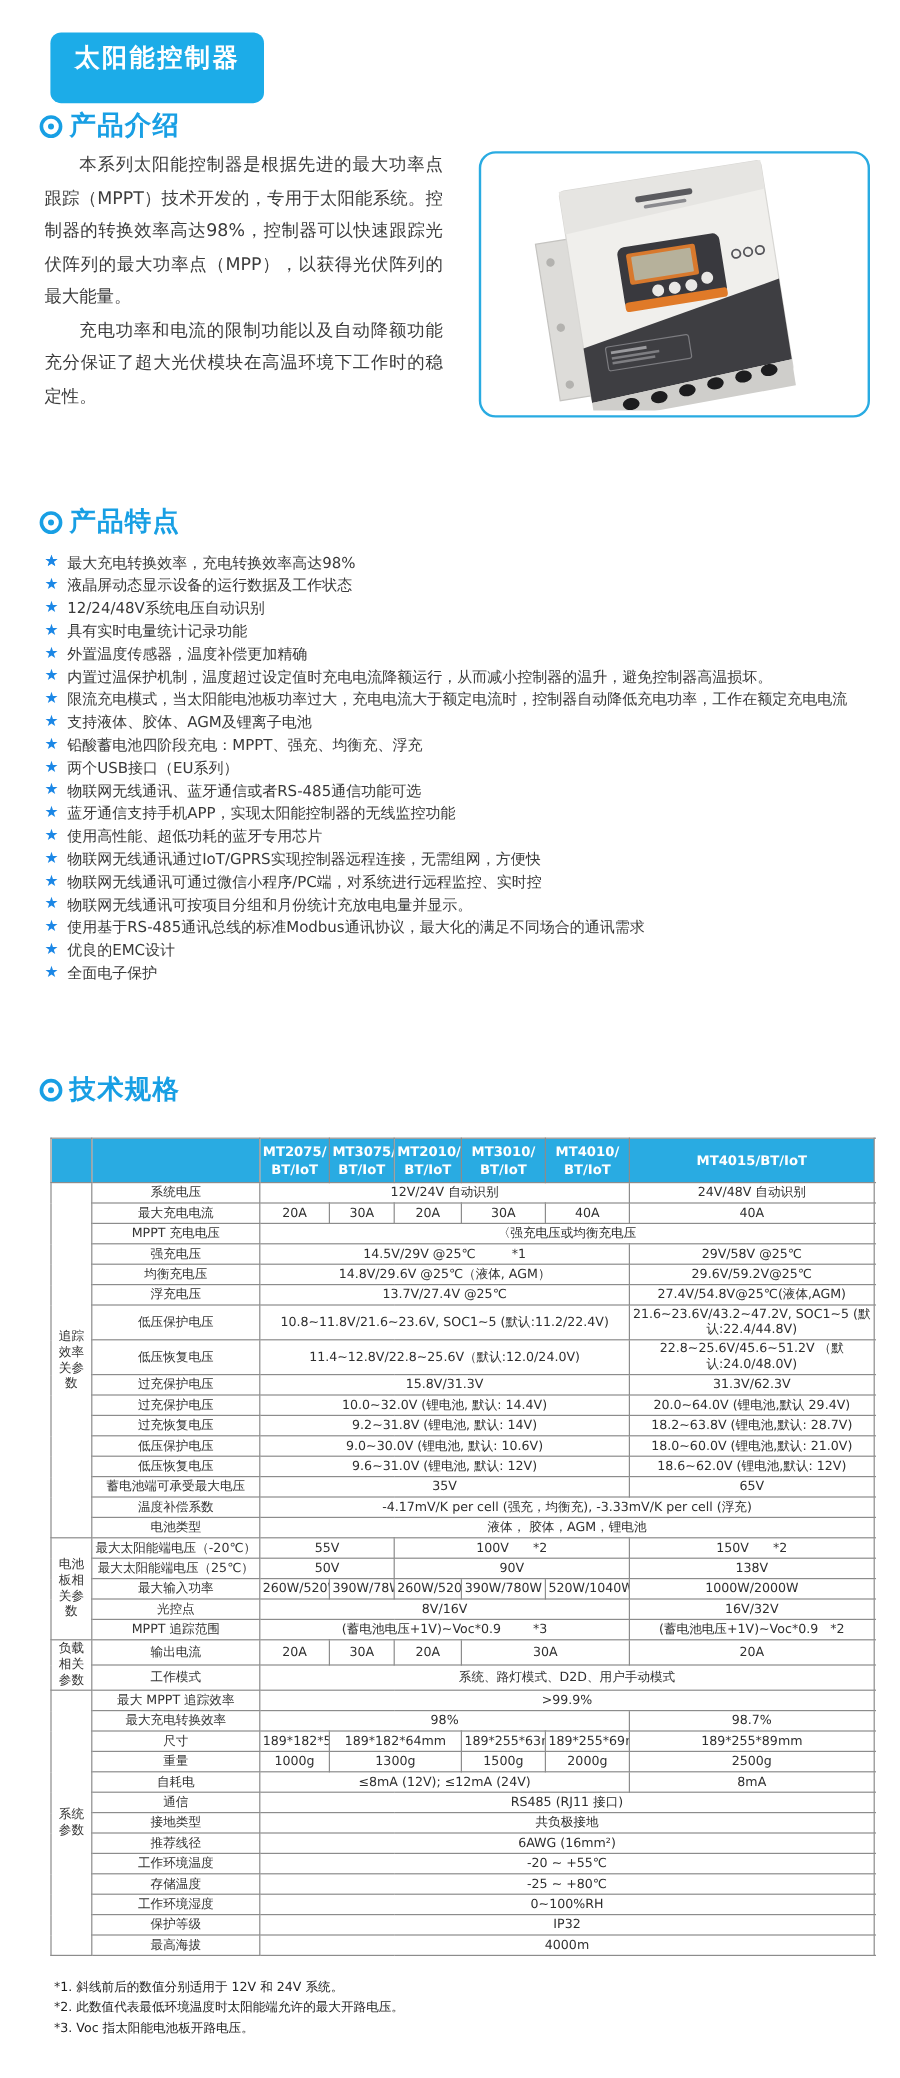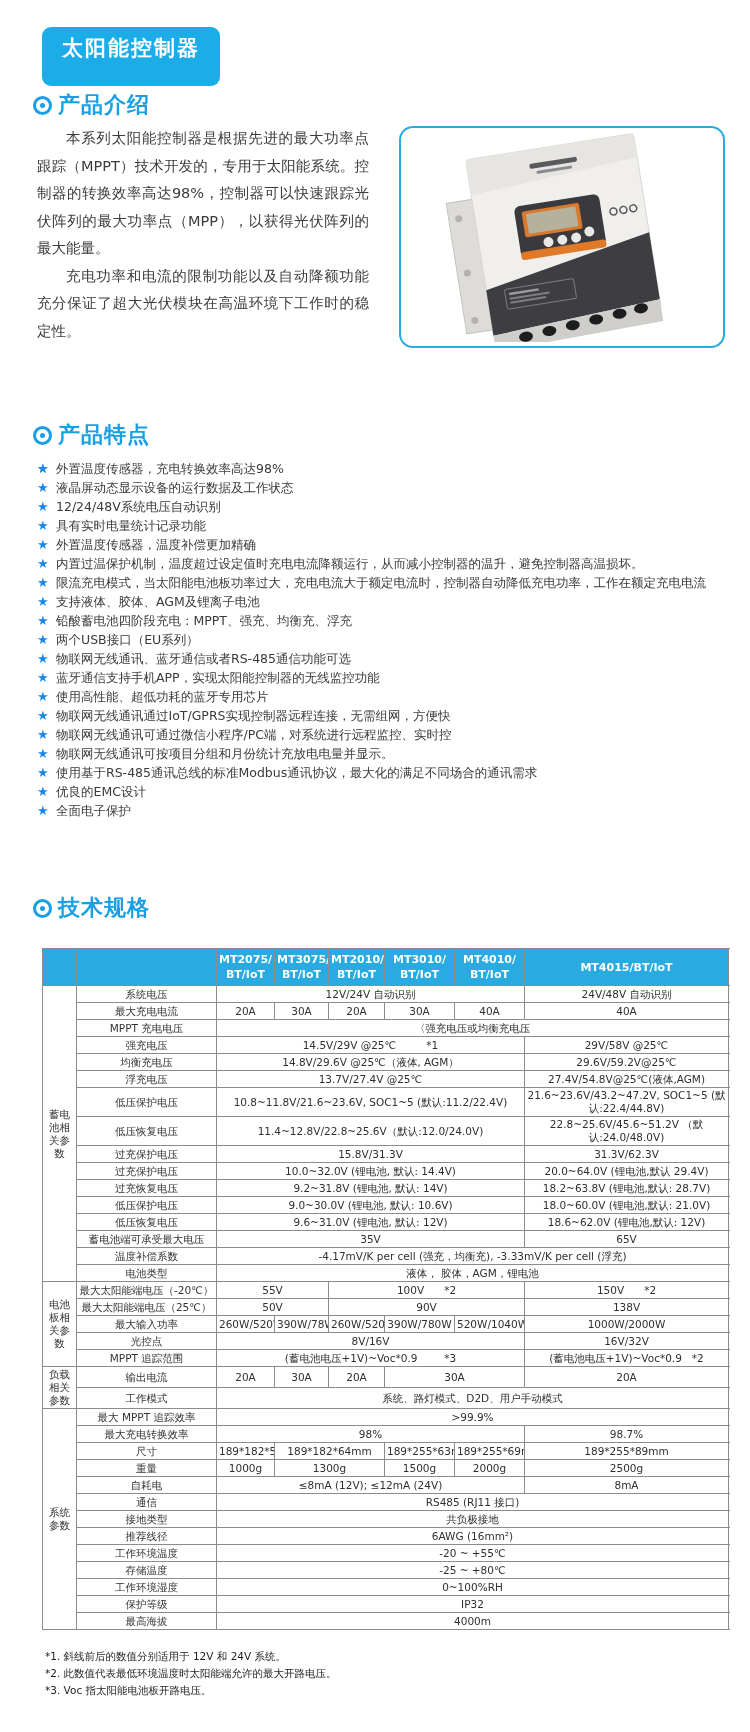--- a/index.html
+++ b/index.html
@@ -121,21 +121,21 @@
   </svg>
 </div>
 
 <div class="section-title" id="features-title">
   <span class="bullseye"></span>
   <span>产品特点</span>
 </div>
 
 <ul id="features-list">
     <li><span class="star">★</span></li>
-    <li><span class="star">★</span><span>外置温度传感器，充电转换效率高达98%</span></li>
+    <li><span class="star">★</span><span>最大充电转换效率，充电转换效率高达98%</span></li>
     <li><span class="star">★</span><span>液晶屏动态显示设备的运行数据及工作状态</span></li>
     <li><span class="star">★</span><span>12/24/48V系统电压自动识别</span></li>
     <li><span class="star">★</span><span>具有实时电量统计记录功能</span></li>
     <li><span class="star">★</span><span>外置温度传感器，温度补偿更加精确</span></li>
     <li><span class="star">★</span><span>内置过温保护机制，温度超过设定值时充电电流降额运行，从而减小控制器的温升，避免控制器高温损坏。</span></li>
     <li><span class="star">★</span><span>限流充电模式，当太阳能电池板功率过大，充电电流大于额定电流时，控制器自动降低充电功率，工作在额定充电电流</span></li>
     <li><span class="star">★</span><span>支持液体、胶体、AGM及锂离子电池</span></li>
     <li><span class="star">★</span><span>铅酸蓄电池四阶段充电：MPPT、强充、均衡充、浮充</span></li>
     <li><span class="star">★</span><span>两个USB接口（EU系列）</span></li>
     <li><span class="star">★</span><span>物联网无线通讯、蓝牙通信或者RS-485通信功能可选</span></li>
@@ -177,21 +177,21 @@
 BT/IoT</th>
         <th>MT3010/
 BT/IoT</th>
         <th>MT4010/
 BT/IoT</th>
         <th colspan="2">MT4015/BT/IoT</th>
       </tr>
     </thead>
   <tbody>
       <tr>
-        <td class="group" rowspan="16">蓄电池相
+        <td class="group" rowspan="16">追踪效率
 关参数</td>
         <td class="param">系统电压</td>
         <td class="val" colspan="5">12V/24V 自动识别</td>
         <td class="val" colspan="2">24V/48V 自动识别</td>
       </tr>
       <tr>
         <td class="param">最大充电电流</td>
         <td class="val" colspan="1">20A</td>
         <td class="val" colspan="1">30A</td>
         <td class="val" colspan="1">20A</td>

